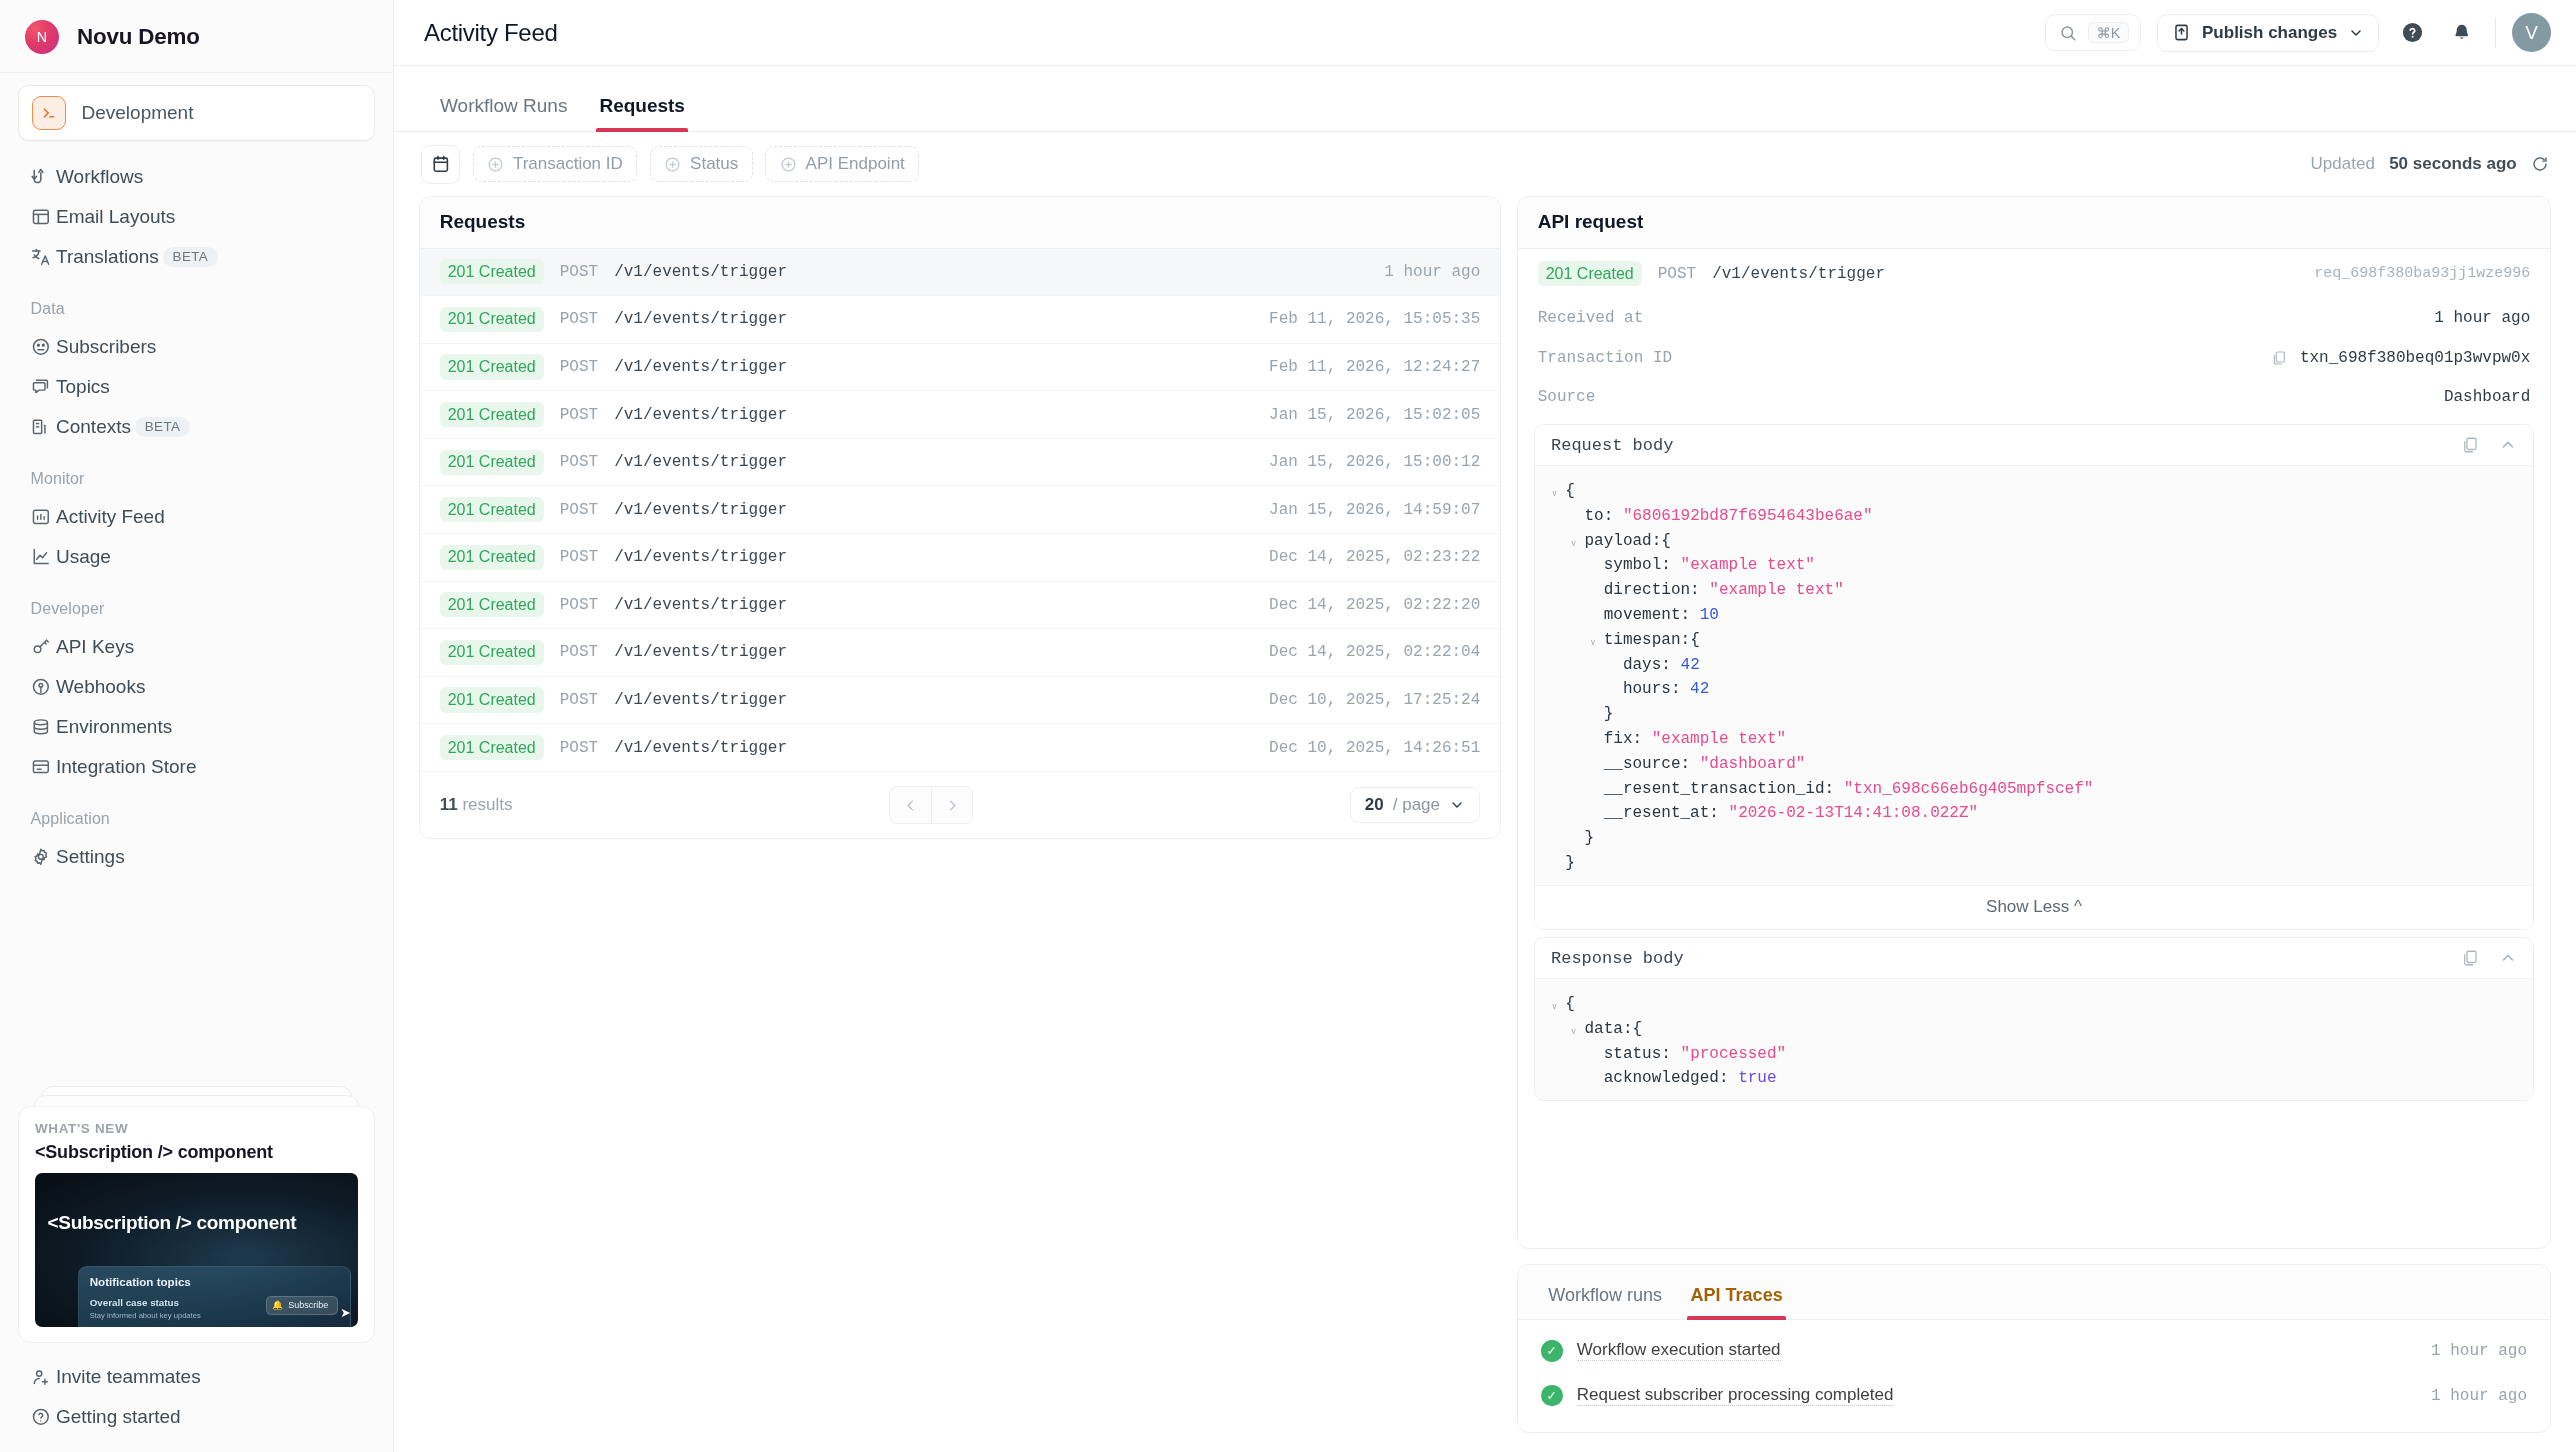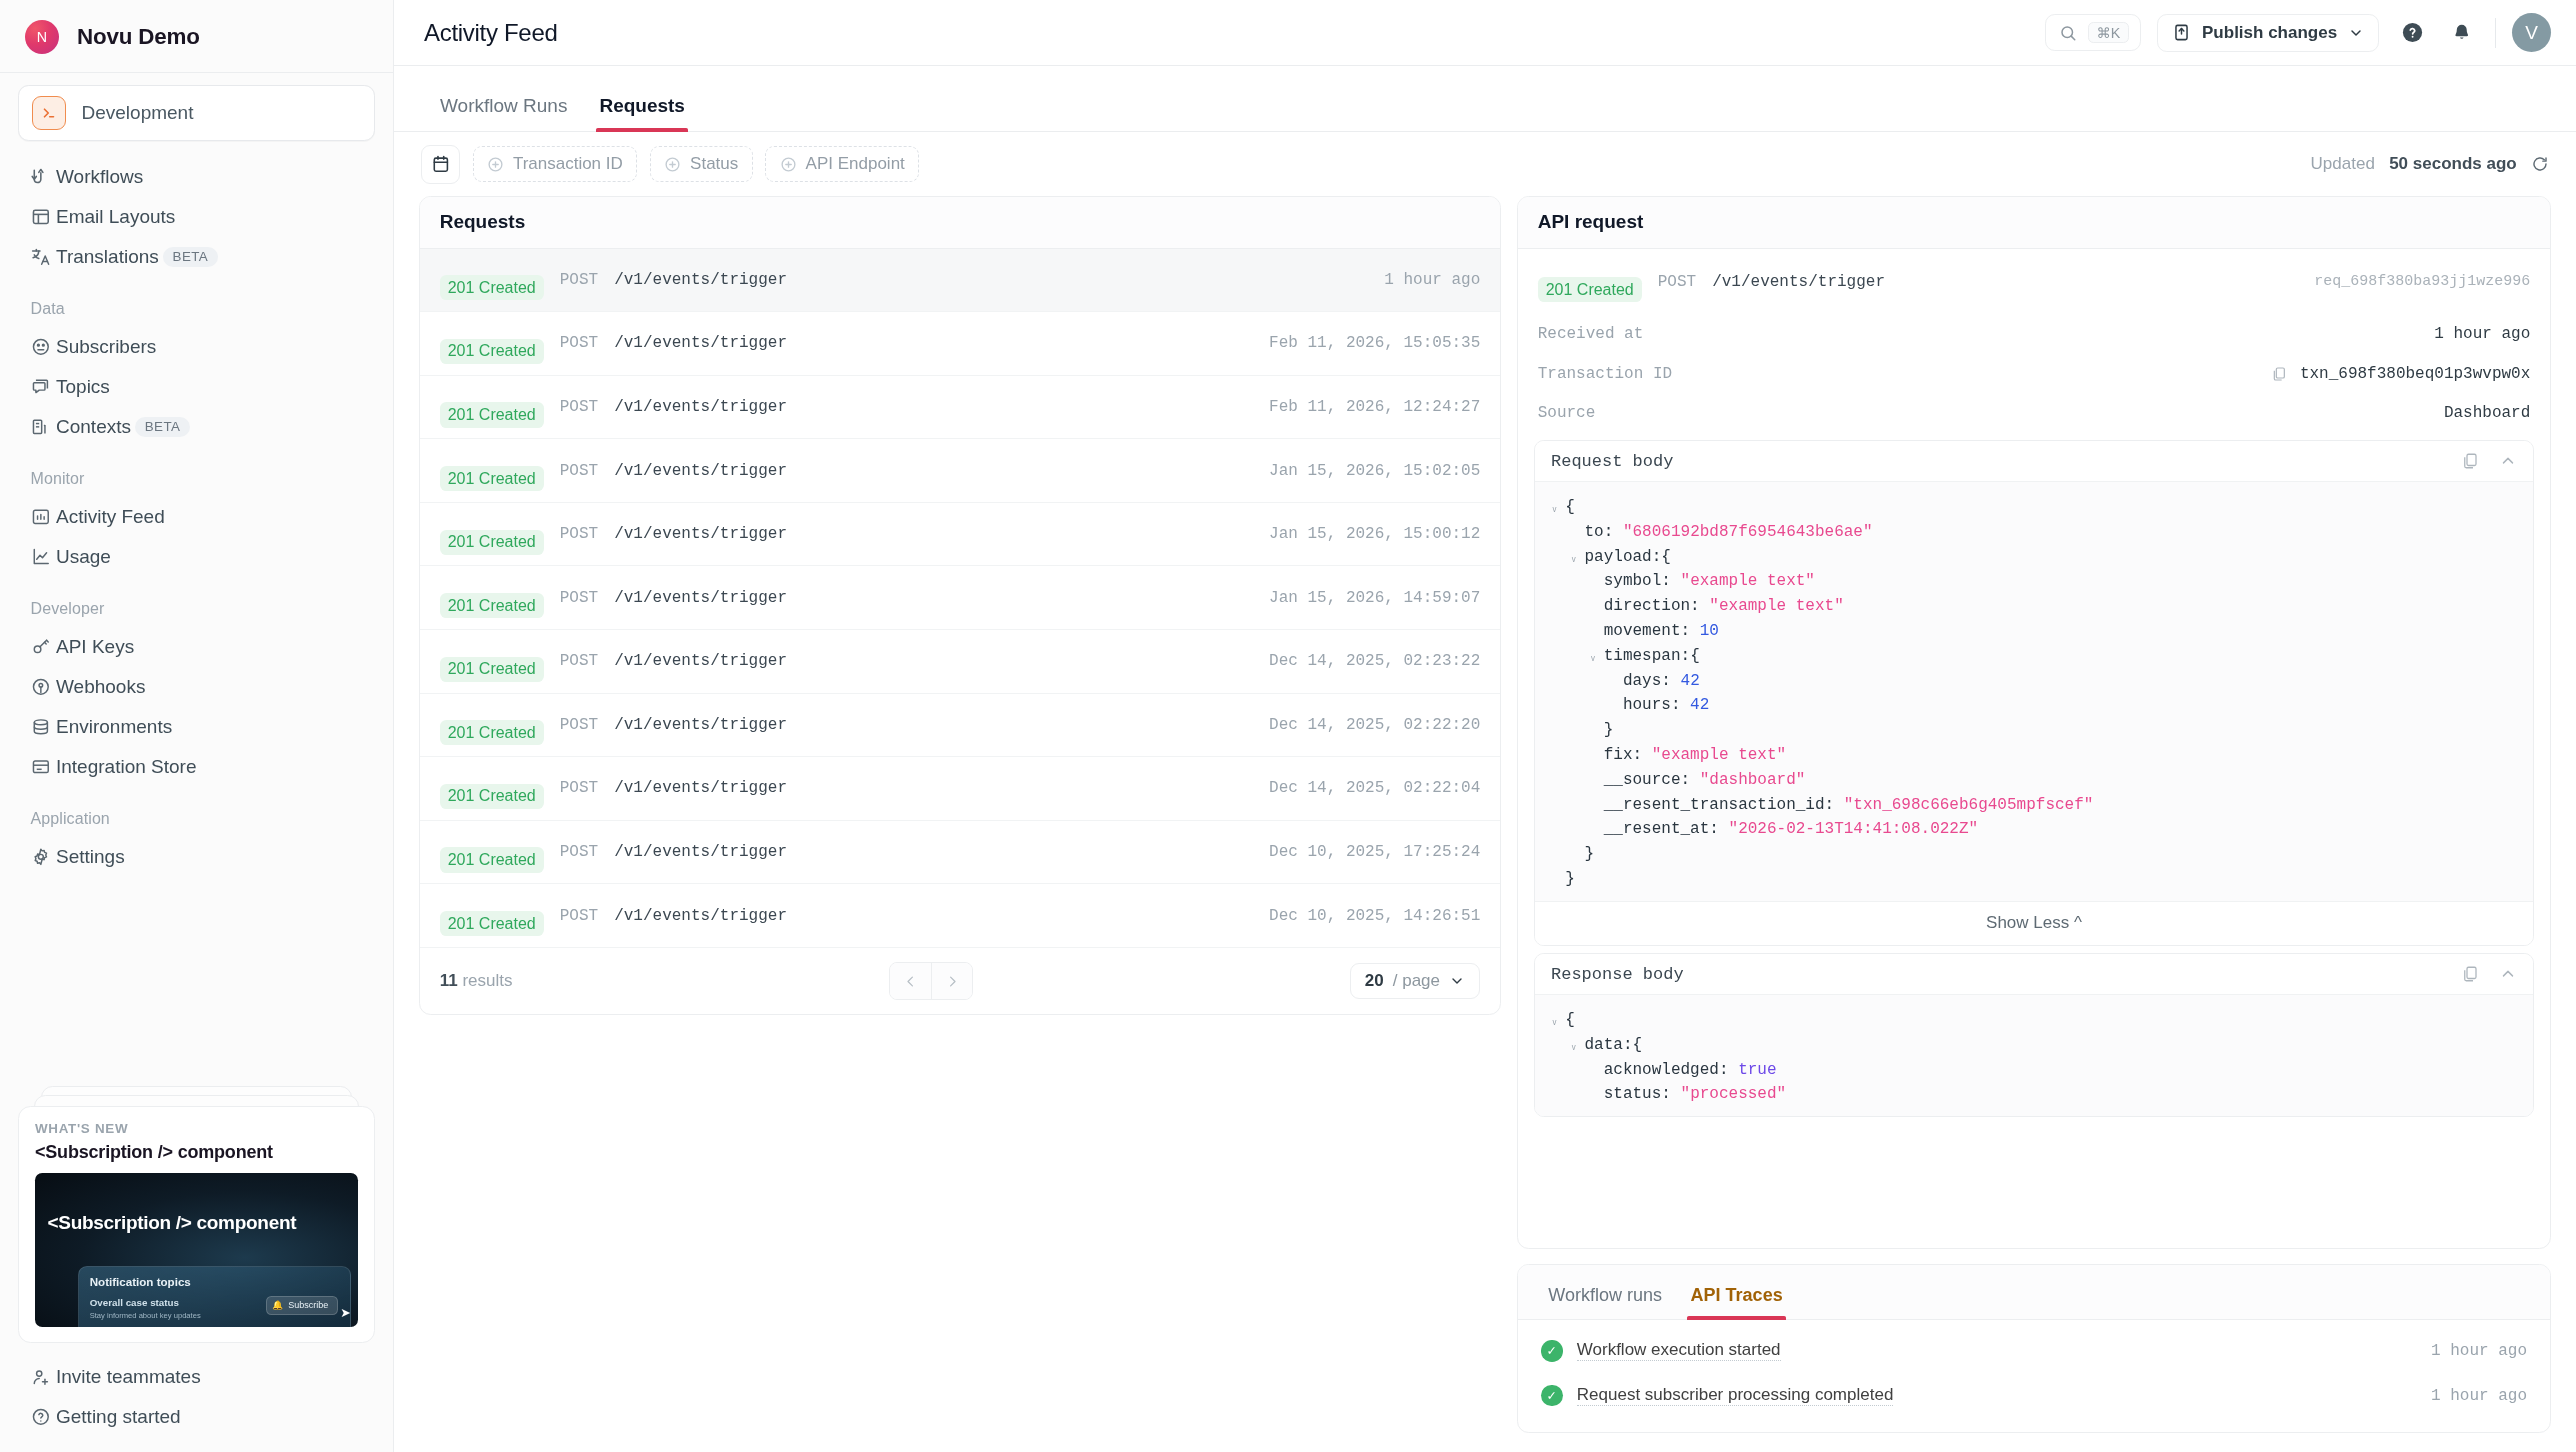--- a/index.html
+++ b/index.html
@@ -191,21 +191,21 @@
   .left-pane { width: 1082px; flex: 0 0 1082px; align-self: flex-start; max-height: 100%; }
   .req-row {
     display: flex; align-items: center; gap: 16px;
     padding: 10.7px 19.7px; border-bottom: 0.9px solid #f1f3f4; cursor: pointer;
     font-family: "Liberation Mono", monospace;
   }
   .req-row.selected { background: #f6f7f8; }
   .req-row:last-of-type { border-bottom: 0.9px solid #eceef0; }
   .status-badge {
     background: #e8f6ec; color: #2fa85c; font-size: 16px;
-    border-radius: 6.3px; padding: 3.6px 8px; font-family: "Liberation Sans", sans-serif; font-weight: 500; margin-top: 16px;
+    border-radius: 6.3px; padding: 3.6px 8px; font-family: "Liberation Sans", sans-serif; font-weight: 500;
   }
   .method { font-size: 16px; color: #9aa4ad; }
   .path { font-size: 16px; color: #3b4751; }
   .req-time { margin-left: auto; font-size: 16px; color: #9aa4ad; }
   .pager {
     display: flex; align-items: center; padding: 14.3px 19.7px; gap: 16px;
   }
   .pager-count { font-size: 17px; color: #9aa4ad; }
   .pager-count b { color: #414e58; font-weight: 700; }
   .pager-nav { margin: 0 auto; display: flex; border: 0.9px solid #eceef0; border-radius: 8px; overflow: hidden; }
@@ -804,22 +804,22 @@
                 <span>
                   <svg width="18" height="18" viewBox="0 0 24 24" fill="none" stroke="currentColor" stroke-width="1.9" stroke-linecap="round" stroke-linejoin="round">
                       <polyline points="6 14.5 12 8.5 18 14.5"></polyline>
                     </svg>
                 </span>
               </span>
             </div>
             <div class="json" id="res-json">
                 <div class="jline"><span></span><span class="caret">ᵥ</span><span class="jpunc">{</span></div>
                 <div class="jline"><span>  </span><span class="caret">ᵥ</span><span class="jkey">data:</span><span class="jpunc">{</span></div>
+                <div class="jline"><span>    </span><span class="caret"></span><span class="jkey">status:</span><span class="jstr"> "processed"</span></div>
                 <div class="jline"><span>    </span><span class="caret"></span><span class="jkey">acknowledged:</span><span class="jbool"> true</span></div>
-                <div class="jline"><span>    </span><span class="caret"></span><span class="jkey">status:</span><span class="jstr"> "processed"</span></div>
               </div>
           </div>
         </div>
 
         <div class="card traces-card">
           <div class="traces-tabs">
             <div class="ttab">Workflow runs</div>
             <div class="ttab active">API Traces</div>
           </div>
           <div style="padding:9px 0 14.3px 0;">

